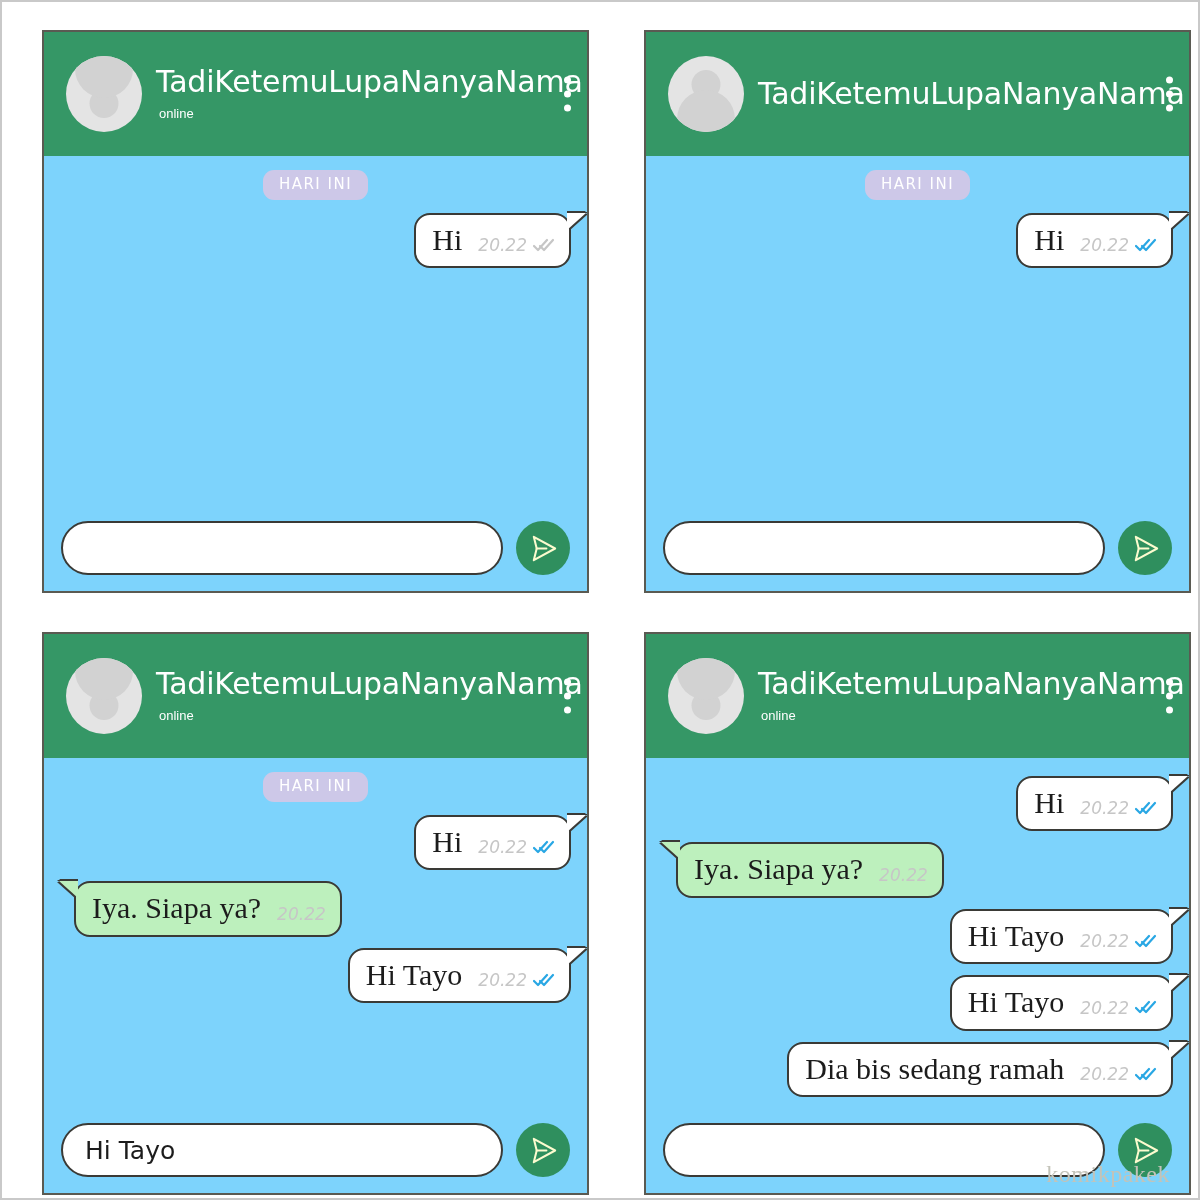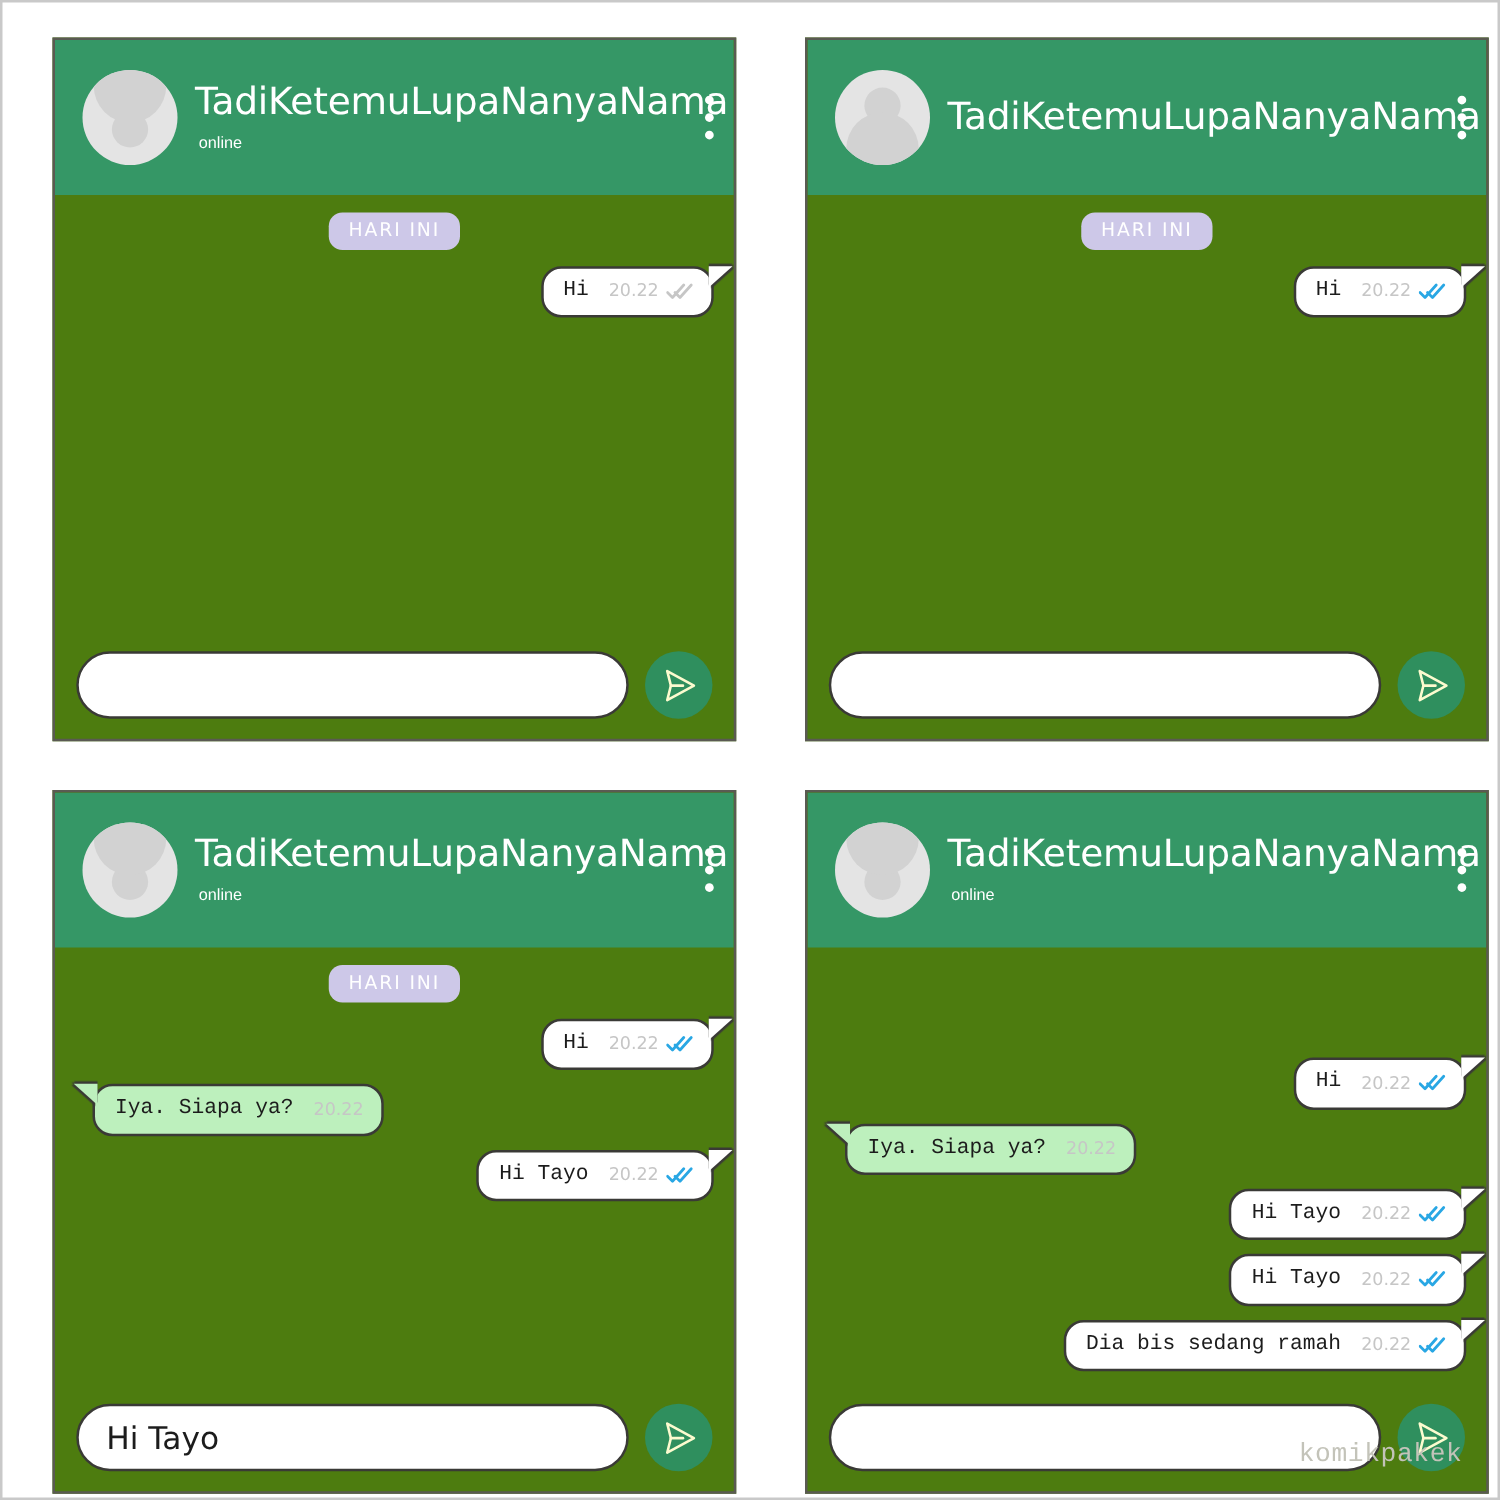--- a/index.html
+++ b/index.html
@@ -29,21 +29,21 @@
     column-gap: 22px;
     row-gap: 22px;
     padding: 28px 9px 9px 40px;
     box-sizing: border-box;
   }
 
   .panel {
     position: relative;
     width: 547px;
     height: 563px;
-    background: #4d7c0f;
+    background: #7dd3fc;
     border: 2px solid #5a5a52;
     box-sizing: border-box;
     display: flex;
     flex-direction: column;
     overflow: hidden;
   }
 
   
   .chat-header {
     background: #359766;
@@ -182,37 +182,38 @@
     filter: drop-shadow(2px 1px 0 #3a3a36) drop-shadow(0 -2px 0 #3a3a36);
   }
   .bubble.in .tail {
     left: -17px;
     border-right: 19px solid #bdf0bd;
     border-bottom: 17px solid transparent;
     filter: drop-shadow(-2px 1px 0 #3a3a36) drop-shadow(0 -2px 0 #3a3a36);
   }
 
   .bubble-text {
-    font-size: 17px;
+    font-size: 30px;
     color: #1c1c1c;
     line-height: 1.08;
     white-space: nowrap;
-    font-family: Liberation Mono, monospace;
+    font-family: Liberation Serif, serif;
     text-align: center;
   }
   .bubble-meta {
     display: flex;
     align-items: center;
     gap: 6px;
     margin-bottom: 1px;
   }
   .bubble-time {
-    font-size: 14px;
+    font-size: 17px;
     color: #c6c6c6;
     white-space: nowrap;
+    font-style: italic;
   }
   .ticks { width: 22px; height: 15px; display: block; }
 
   
   .composer {
     height: 86px;
     min-height: 86px;
     display: flex;
     align-items: center;
     gap: 13px;
@@ -244,25 +245,25 @@
     align-items: center;
     justify-content: center;
     flex: 0 0 auto;
   }
   .send-btn svg { display: block; }
 
   
   .watermark {
     position: absolute;
     right: 28px;
-    bottom: 22px;
-    font-size: 21px;
+    bottom: 10px;
+    font-size: 24px;
     color: #c3c3b9;
     letter-spacing: 0.5px;
-    font-family: Liberation Mono, monospace;
+    font-family: Liberation Serif, serif;
   }
 </style>
 </head>
 <body>
 
 <div class="comic-grid">
     <div class="panel">
       <div class="chat-header">
         <div class="avatar flipped">
           <div class="av-head"></div>

